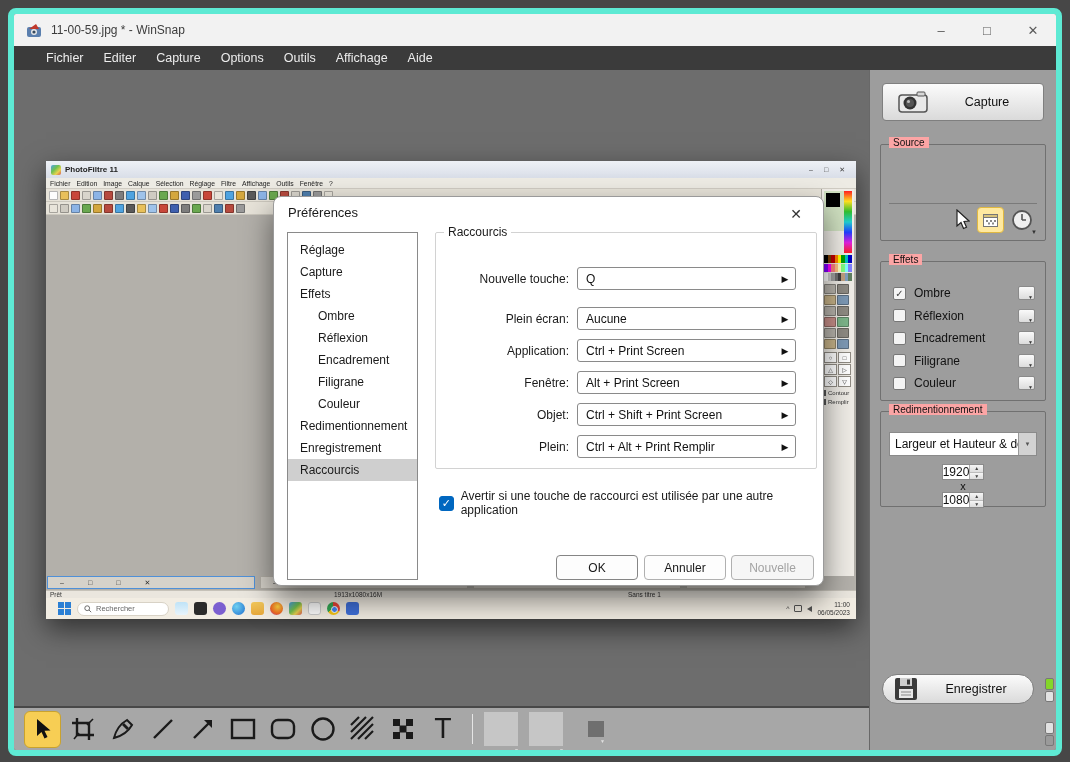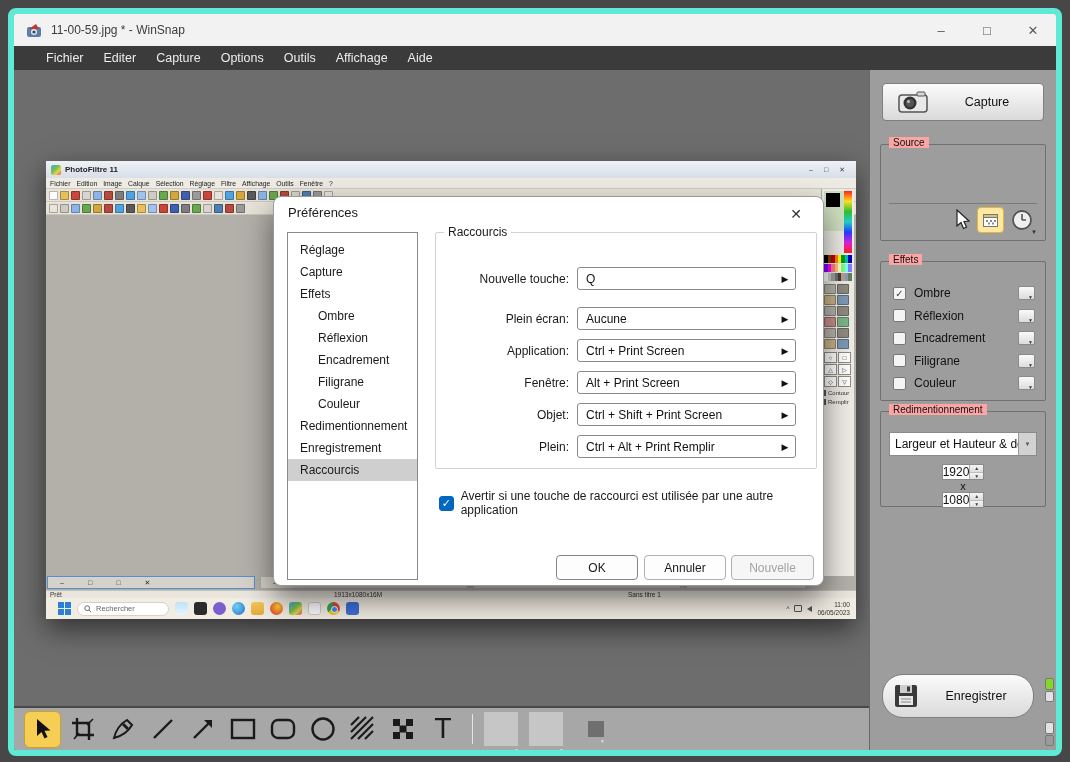--- a/index.html
+++ b/index.html
@@ -661,21 +661,21 @@
           <div class="spin">
             <span class="spin-val">1080</span>
             <span class="spin-btns">
               <span>▲</span>
               <span>▼</span>
             </span>
           </div>
         </div>
       </div>
 
-      <div class="big-btn" style="top:604px; height:44px; right:22px;border-radius:21px;">
+      <div class="big-btn" style="top:604px; height:30px; right:22px;border-radius:21px;">
         <svg width="26" height="26" viewBox="0 0 26 26" style="margin-left:10px">
           <rect x="2" y="2" width="22" height="22" rx="2" fill="#3a3a3a"></rect>
           <rect x="7" y="2" width="12" height="8" fill="#cfcfcf"></rect>
           <rect x="14" y="3.5" width="3" height="5" fill="#3a3a3a"></rect>
           <rect x="6" y="13" width="14" height="9" fill="#e8e8e8"></rect>
           <line x1="8" y1="16" x2="18" y2="16" stroke="#888" stroke-width="1"></line>
           <line x1="8" y1="19" x2="18" y2="19" stroke="#888" stroke-width="1"></line>
         </svg>
         <span class="bb-label">Enregistrer</span>
       </div>

